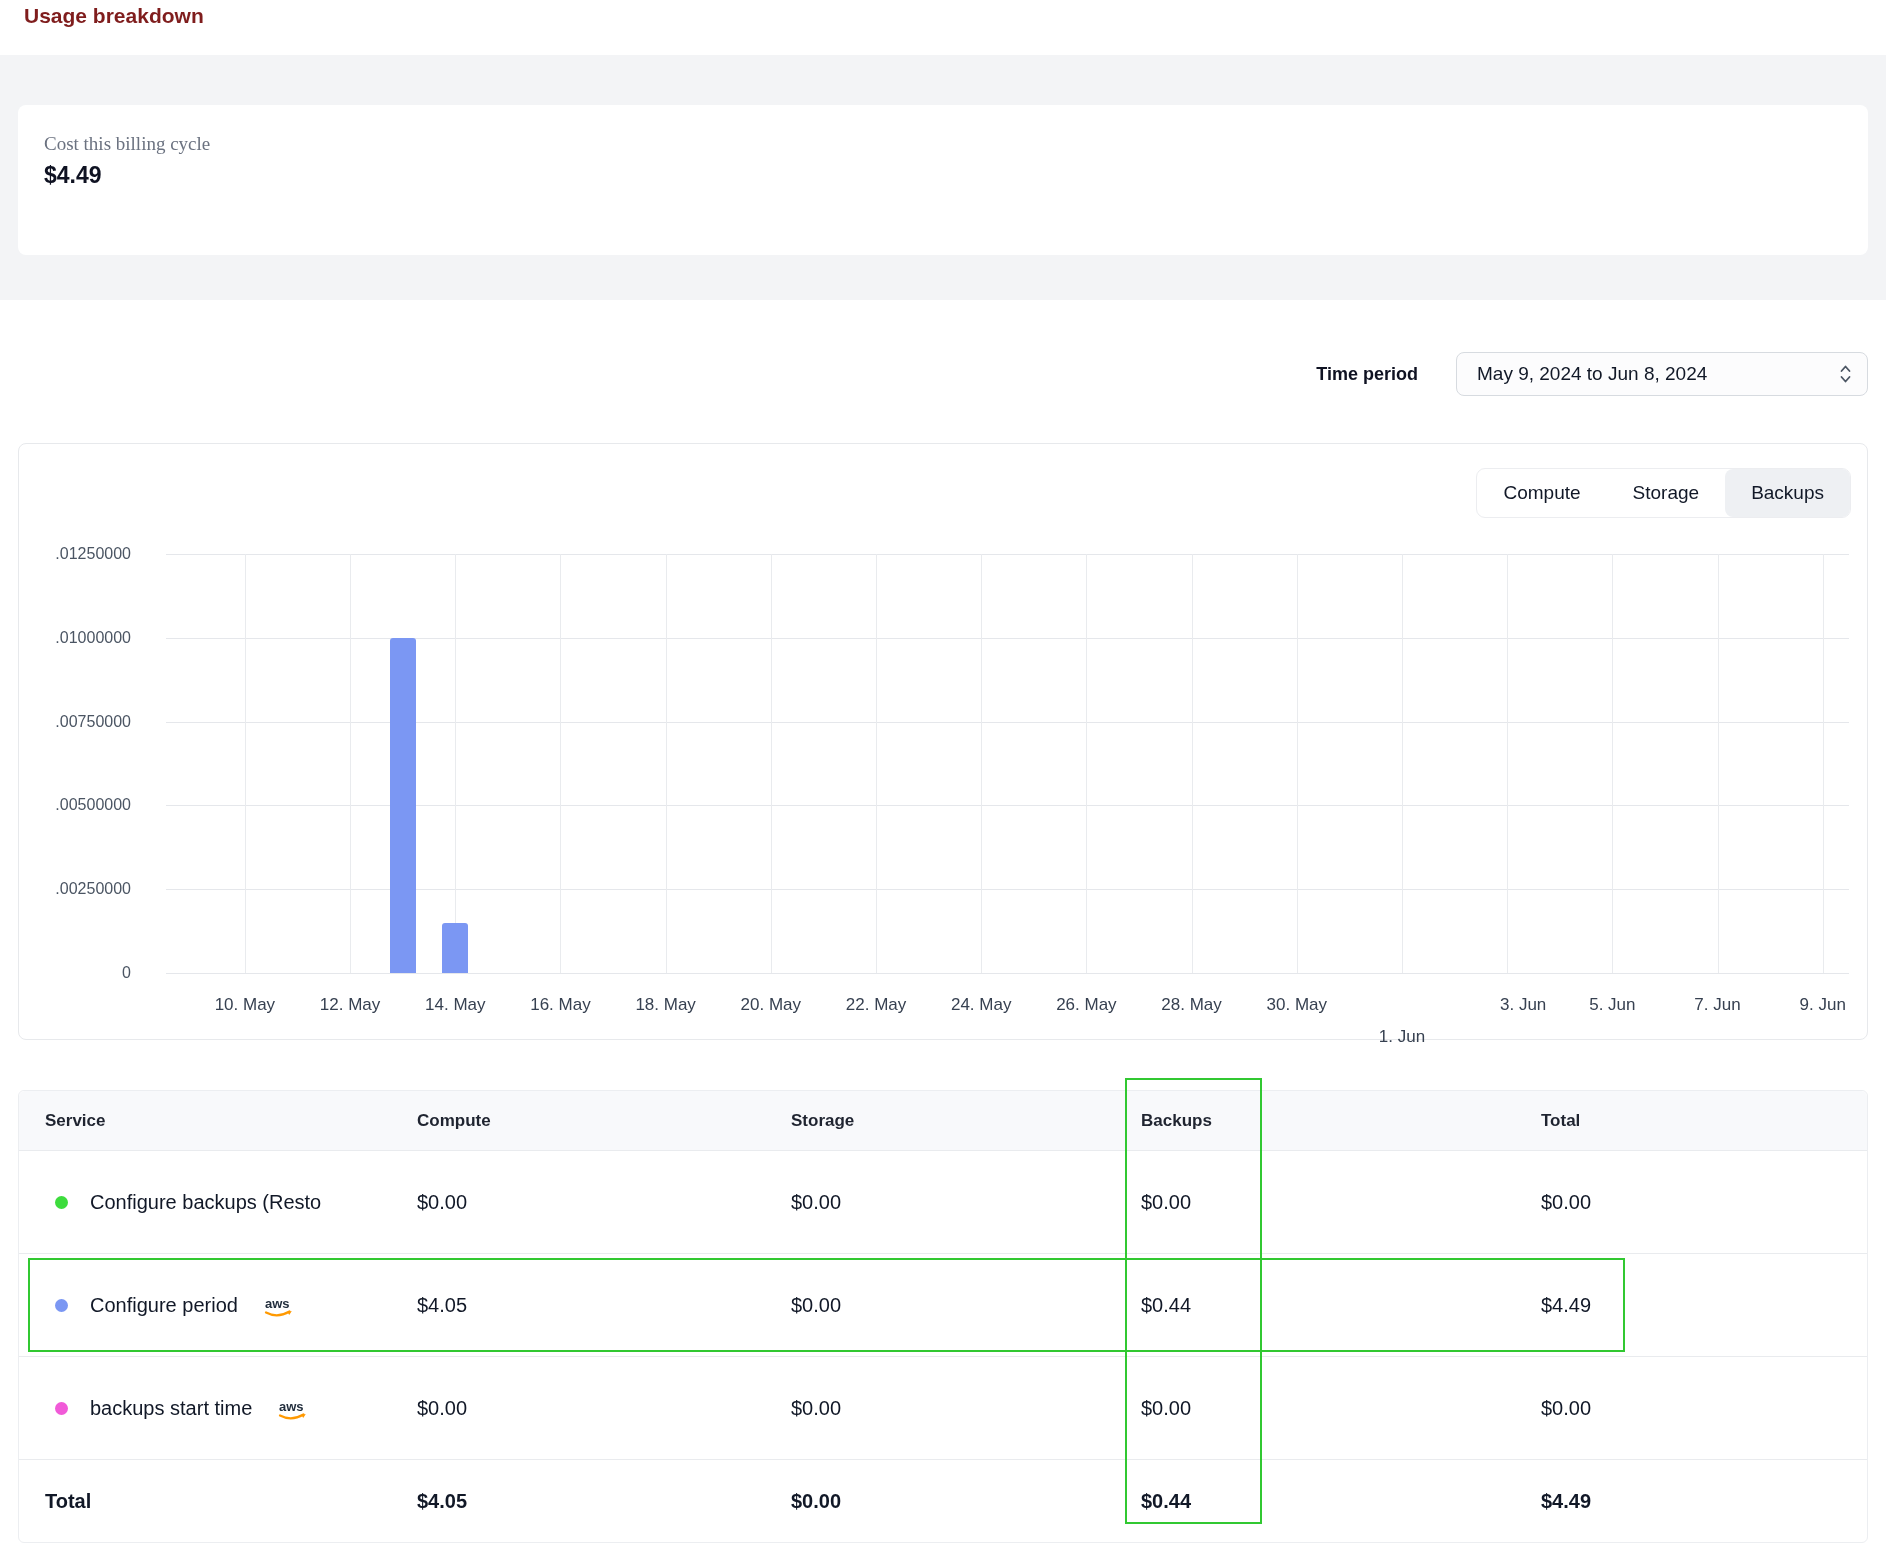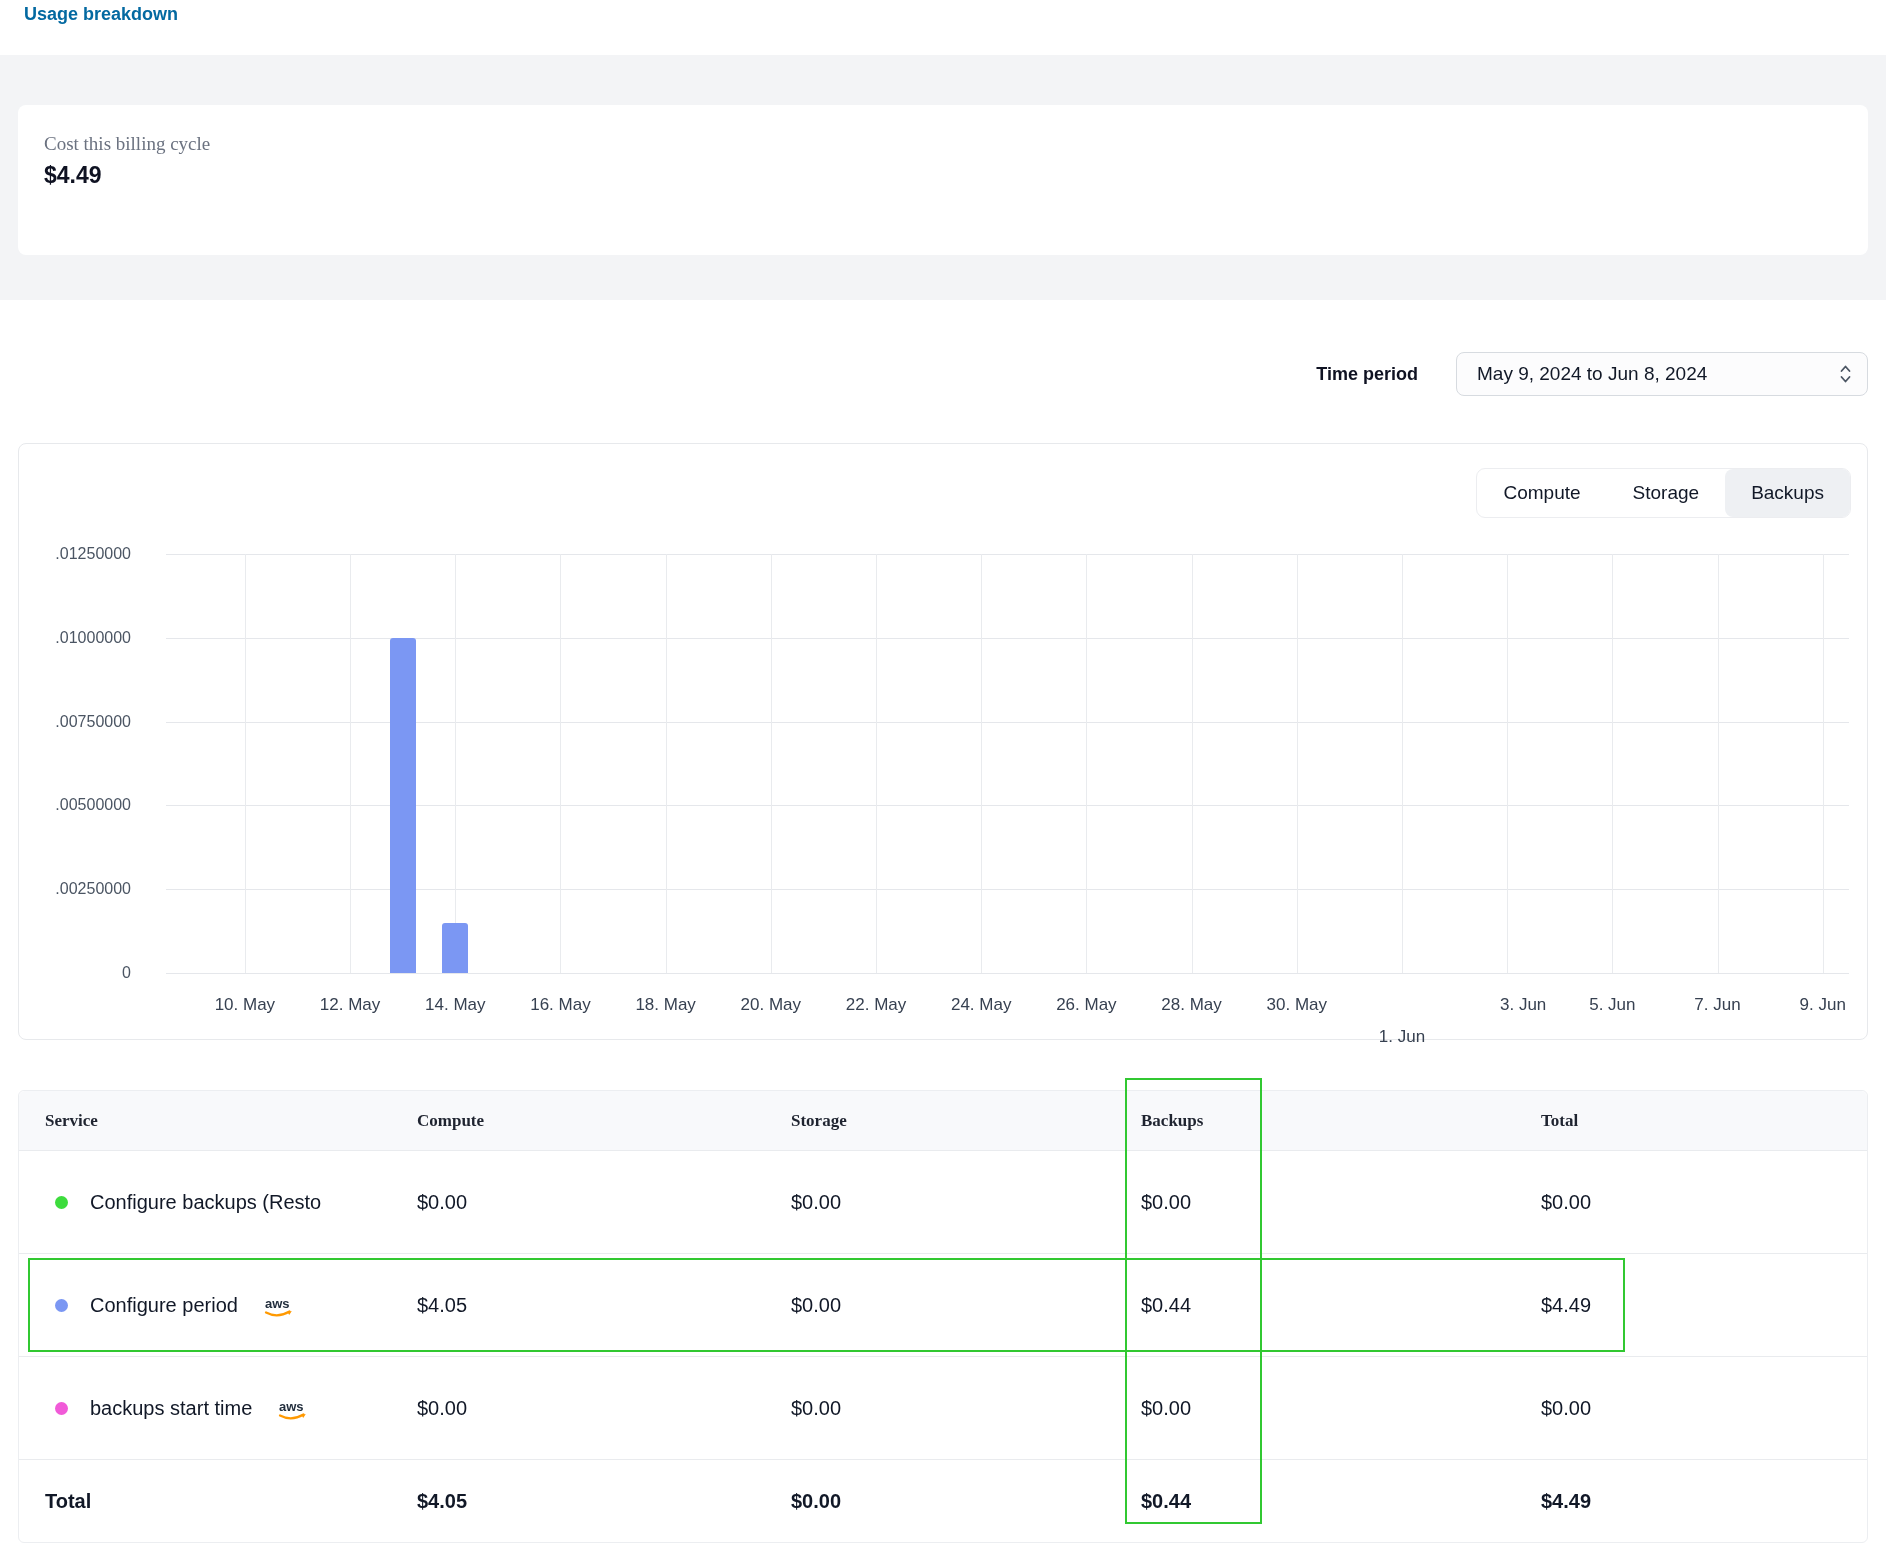--- a/index.html
+++ b/index.html
@@ -2,21 +2,21 @@
 <html><head>
 <meta charset="utf-8">
 <style>
   * { margin:0; padding:0; box-sizing:border-box; }
   html,body { background:#ffffff; }
   body {
     width:1886px; height:1548px; position:relative;
     font-family:"Liberation Sans", sans-serif; color:#111827;
     overflow:hidden;
   }
-  .page-title { position:absolute; left:24px; top:4px; font-size:18px; font-weight:700; color:#0369a1; }
+  .page-title { position:absolute; left:24px; top:4px; font-size:21px; font-weight:700; color:#7f1d1d; }
 
   .gray-band { position:absolute; left:0; top:55px; width:100%; height:245px; background:#f3f4f6; }
   .summary-card { position:absolute; left:18px; right:18px; top:50px; height:150px; background:#ffffff; border-radius:8px; padding:28px 26px; }
   .summary-label { font-size:19px; color:#6b7280;font-family:Liberation Serif, serif; }
   .summary-value { font-size:23px; font-weight:700; margin-top:7px; color:#0f1222; }
 
   .period-row { position:absolute; top:352px; right:18px; height:44px; display:flex; align-items:center; gap:38px; }
   .period-label { font-size:18px; font-weight:700; color:#0f1222; }
   .period-select {
     display:flex; align-items:center; justify-content:space-between;
@@ -32,21 +32,21 @@
 
   .plot { position:absolute; left:147px; right:18px; top:110px; height:419px; }
   .hgrid { position:absolute; left:0; right:0; height:1px; background:#e5e7eb; }
   .vgrid { position:absolute; top:0; bottom:0; width:1px; background:#e9ebee; }
   .ylab { position:absolute; right:100%; margin-right:35px; transform:translateY(-50%); font-size:16px; color:#4b5563; white-space:nowrap; }
   .xlab { position:absolute; top:calc(100% + 22px); transform:translateX(-50%); font-size:17px; color:#374151; white-space:nowrap; }
   .bar { position:absolute; bottom:0; width:26px; transform:translateX(-50%); border-radius:3px 3px 0 0; }
 
   .table { position:absolute; left:18px; right:18px; top:1090px; border:1px solid #eceef1; border-radius:6px; background:#fff; }
   .trow { display:grid; grid-template-columns:372px 374px 350px 400px 1fr; align-items:center; padding:0 26px; border-bottom:1px solid #e9ebee; }
-  .thead { height:60px; background:#f8f9fb; font-size:17px; font-weight:700; color:#1f2430; border-radius:6px 6px 0 0;font-family:Liberation Serif, serif; }
+  .thead { height:60px; background:#f8f9fb; font-size:17px; font-weight:700; color:#1f2430; border-radius:6px 6px 0 0; }
   .tbody-row { height:103px; font-size:20px; }
   .total-row { height:82px; font-size:20px; font-weight:700; border-bottom:none; }
   .td, .th { overflow:hidden; white-space:nowrap; }
   .service { display:flex; align-items:center; gap:22px; padding-right:36px; }
   .dot { width:13px; height:13px; border-radius:50%; flex:0 0 13px; margin-left:10px; }
   .svc { overflow:hidden; white-space:nowrap; }
   .aws { flex:0 0 auto; margin-left:2px; margin-top:4px; }
 
   .ann { position:absolute; border:2px solid #31c831; pointer-events:none; z-index:5; background:transparent; }
   .ann-col { left:1125px; top:1078px; width:137px; height:446px; }

